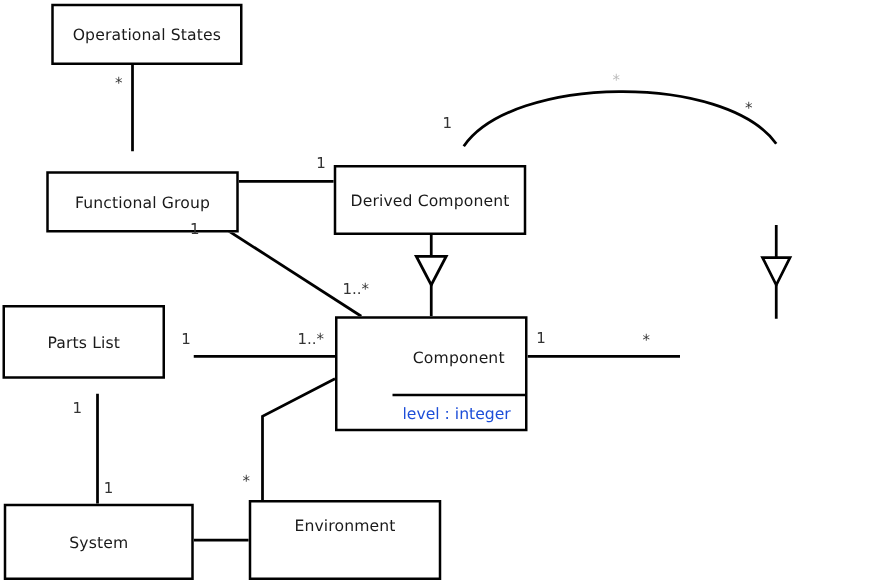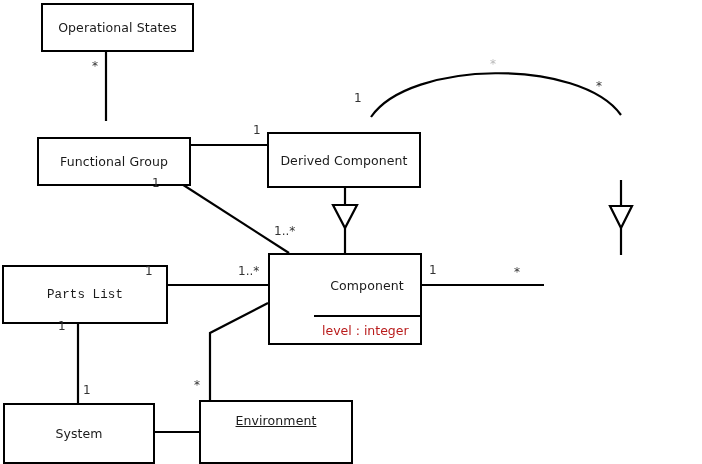--- a/index.html
+++ b/index.html
@@ -41,21 +41,21 @@
     letter-spacing: 0.1px;
     white-space: nowrap;
   }
   .uml-attr-compartment {
     box-sizing: border-box;
     border-top: 2px solid #000000;
     display: flex;
     align-items: center;
     padding-left: 8px;
     font-size: 12.5px;
-    color: #b91c1c;
+    color: #1d4ed8;
     white-space: nowrap;
   }
   .mult-label {
     position: absolute;
     font-size: 12px;
     color: #333333;
     white-space: nowrap;
     z-index: 3;
     line-height: 1;
   }
@@ -106,36 +106,36 @@
 
   <div class="uml-class" style="left:37px; top:121px; width:154px; height:49px;margin-top:16px;">
     <div class="uml-name-compartment">Functional Group</div>
   </div>
 
   <div class="uml-class" style="left:267px; top:132px; width:154px; height:56px;">
     <div class="uml-name-compartment">Derived Component</div>
   </div>
 
 
-  <div class="uml-class" style="left:2px; top:265px; width:166px; height:59px;font-family:Liberation Mono, monospace;">
+  <div class="uml-class" style="left:2px; top:244px; width:130px; height:59px;">
     <div class="uml-name-compartment">Parts List</div>
   </div>
 
   <div class="uml-class" style="left:268px; top:253px; width:154px; height:92px;padding-left:44px;">
     <div class="uml-name-compartment">Component</div>
     <div class="uml-attr-compartment" style="height:28px;">level : integer</div>
   </div>
 
 
   <div class="uml-class" style="left:3px; top:403px; width:152px; height:61px;">
     <div class="uml-name-compartment">System</div>
   </div>
 
   <div class="uml-class" style="left:199px; top:400px; width:154px; height:64px;">
-    <div class="uml-name-compartment" style="padding-bottom:24px;text-decoration:underline;">Environment</div>
+    <div class="uml-name-compartment" style="padding-bottom:24px;">Environment</div>
   </div>
 
   <span class="mult-label" style="left:92px; top:60px;">*</span>
 
   <span class="mult-label" style="left:253px; top:124px;">1</span>
 
   <span class="mult-label" style="left:152px; top:177px;">1</span>
 
   <span class="mult-label" style="left:274px; top:225px;">1..*</span>
 

